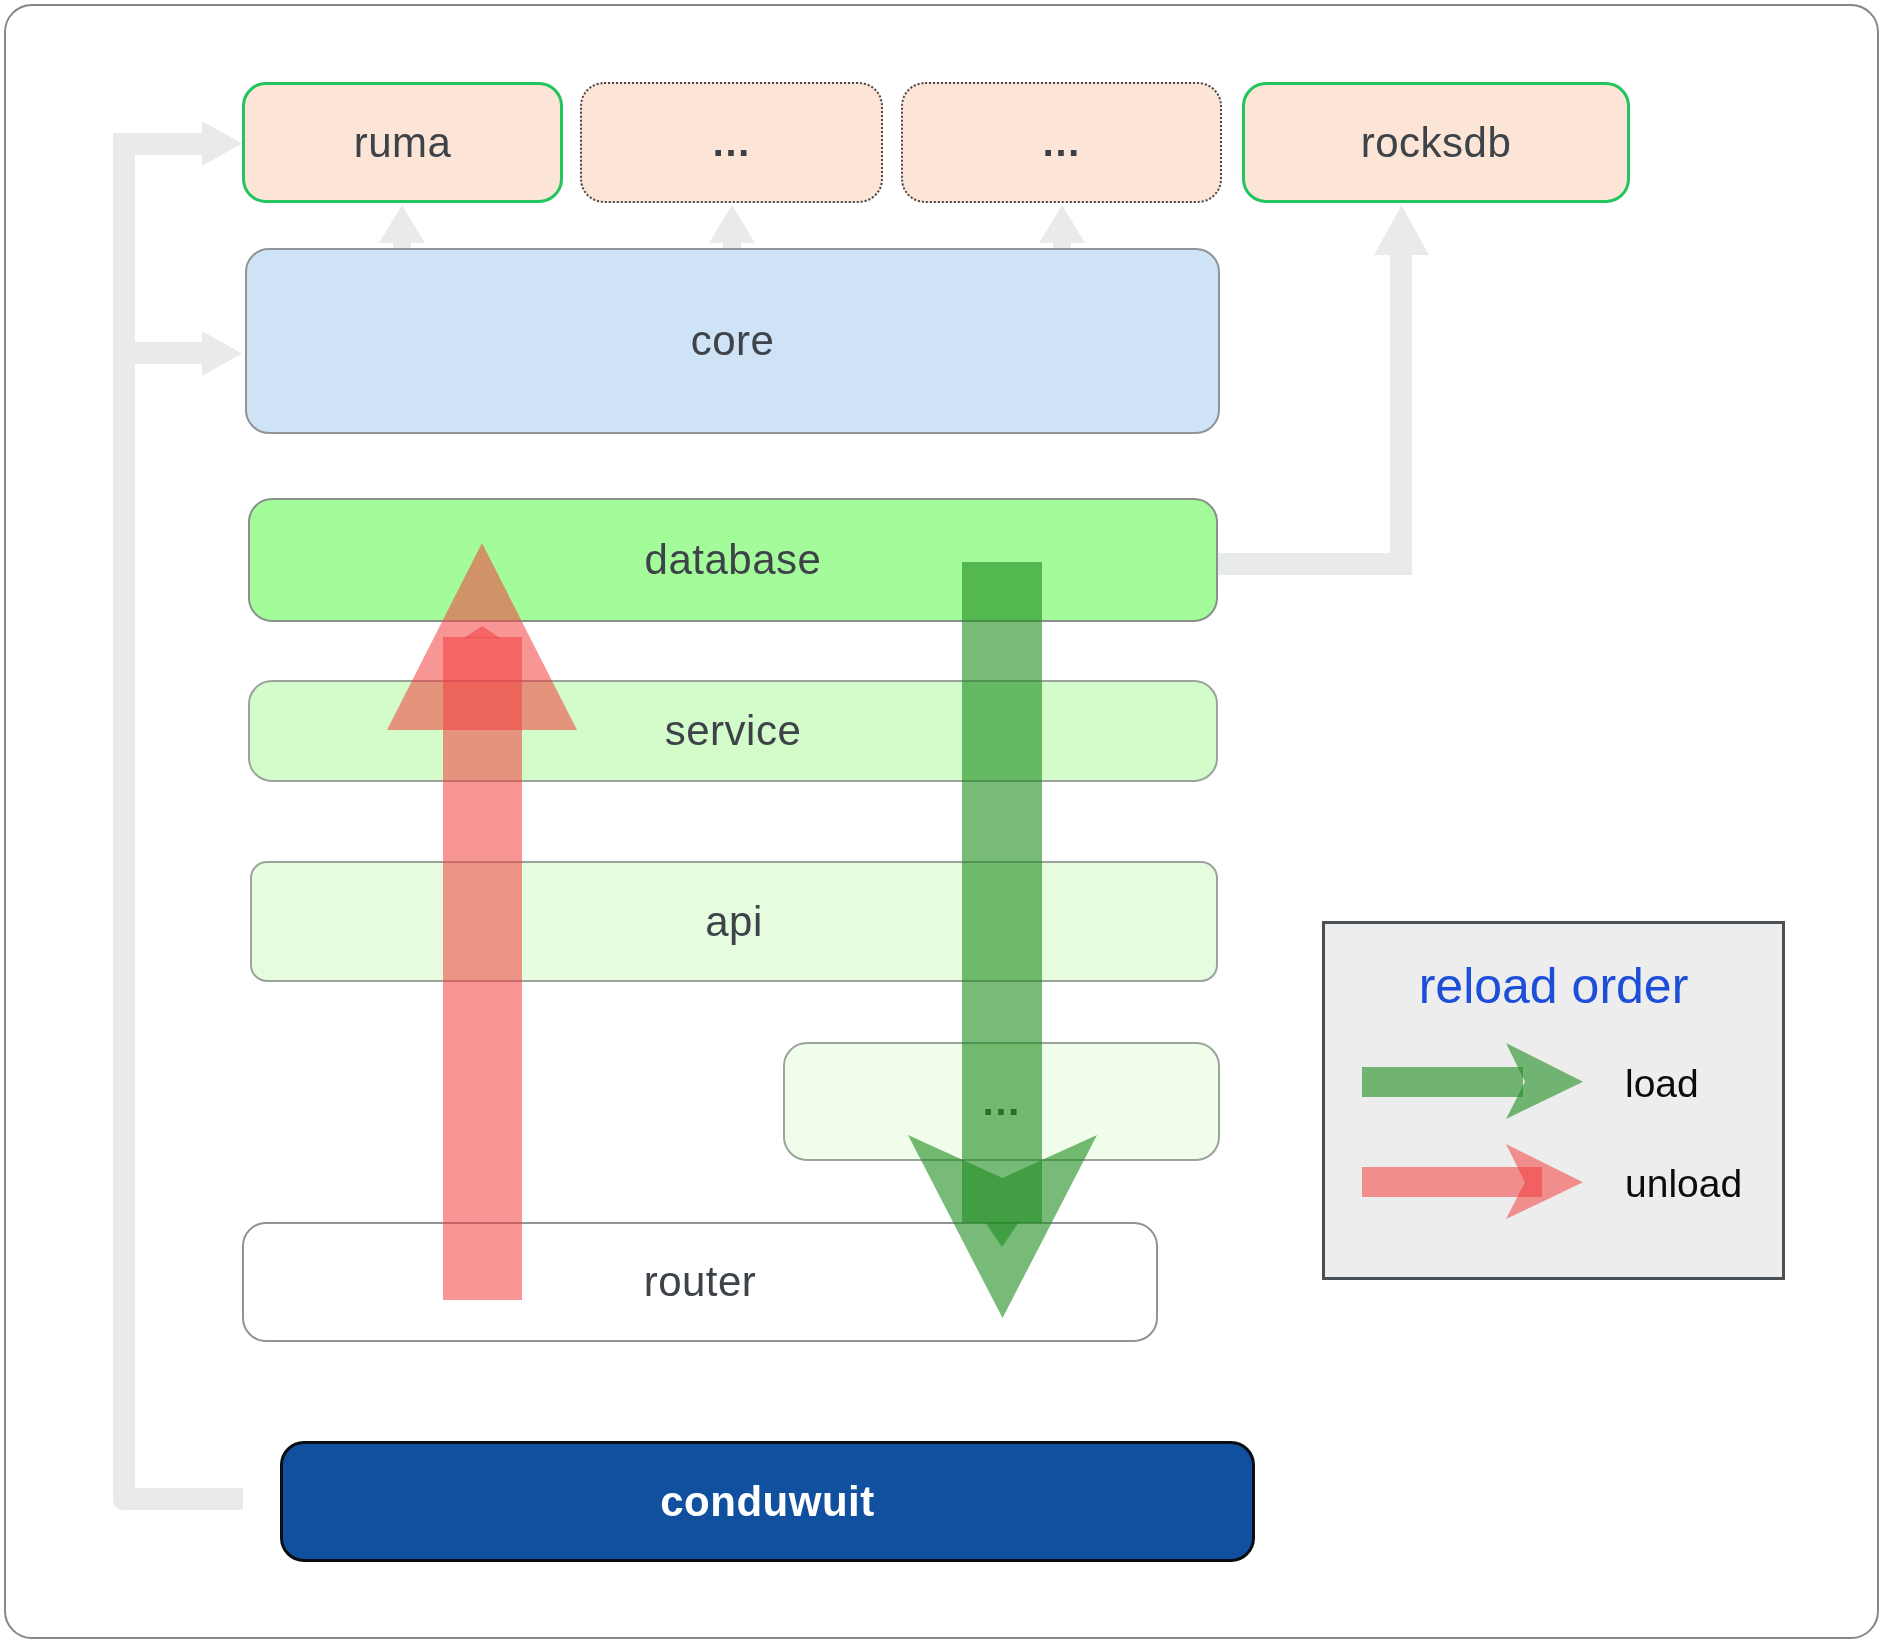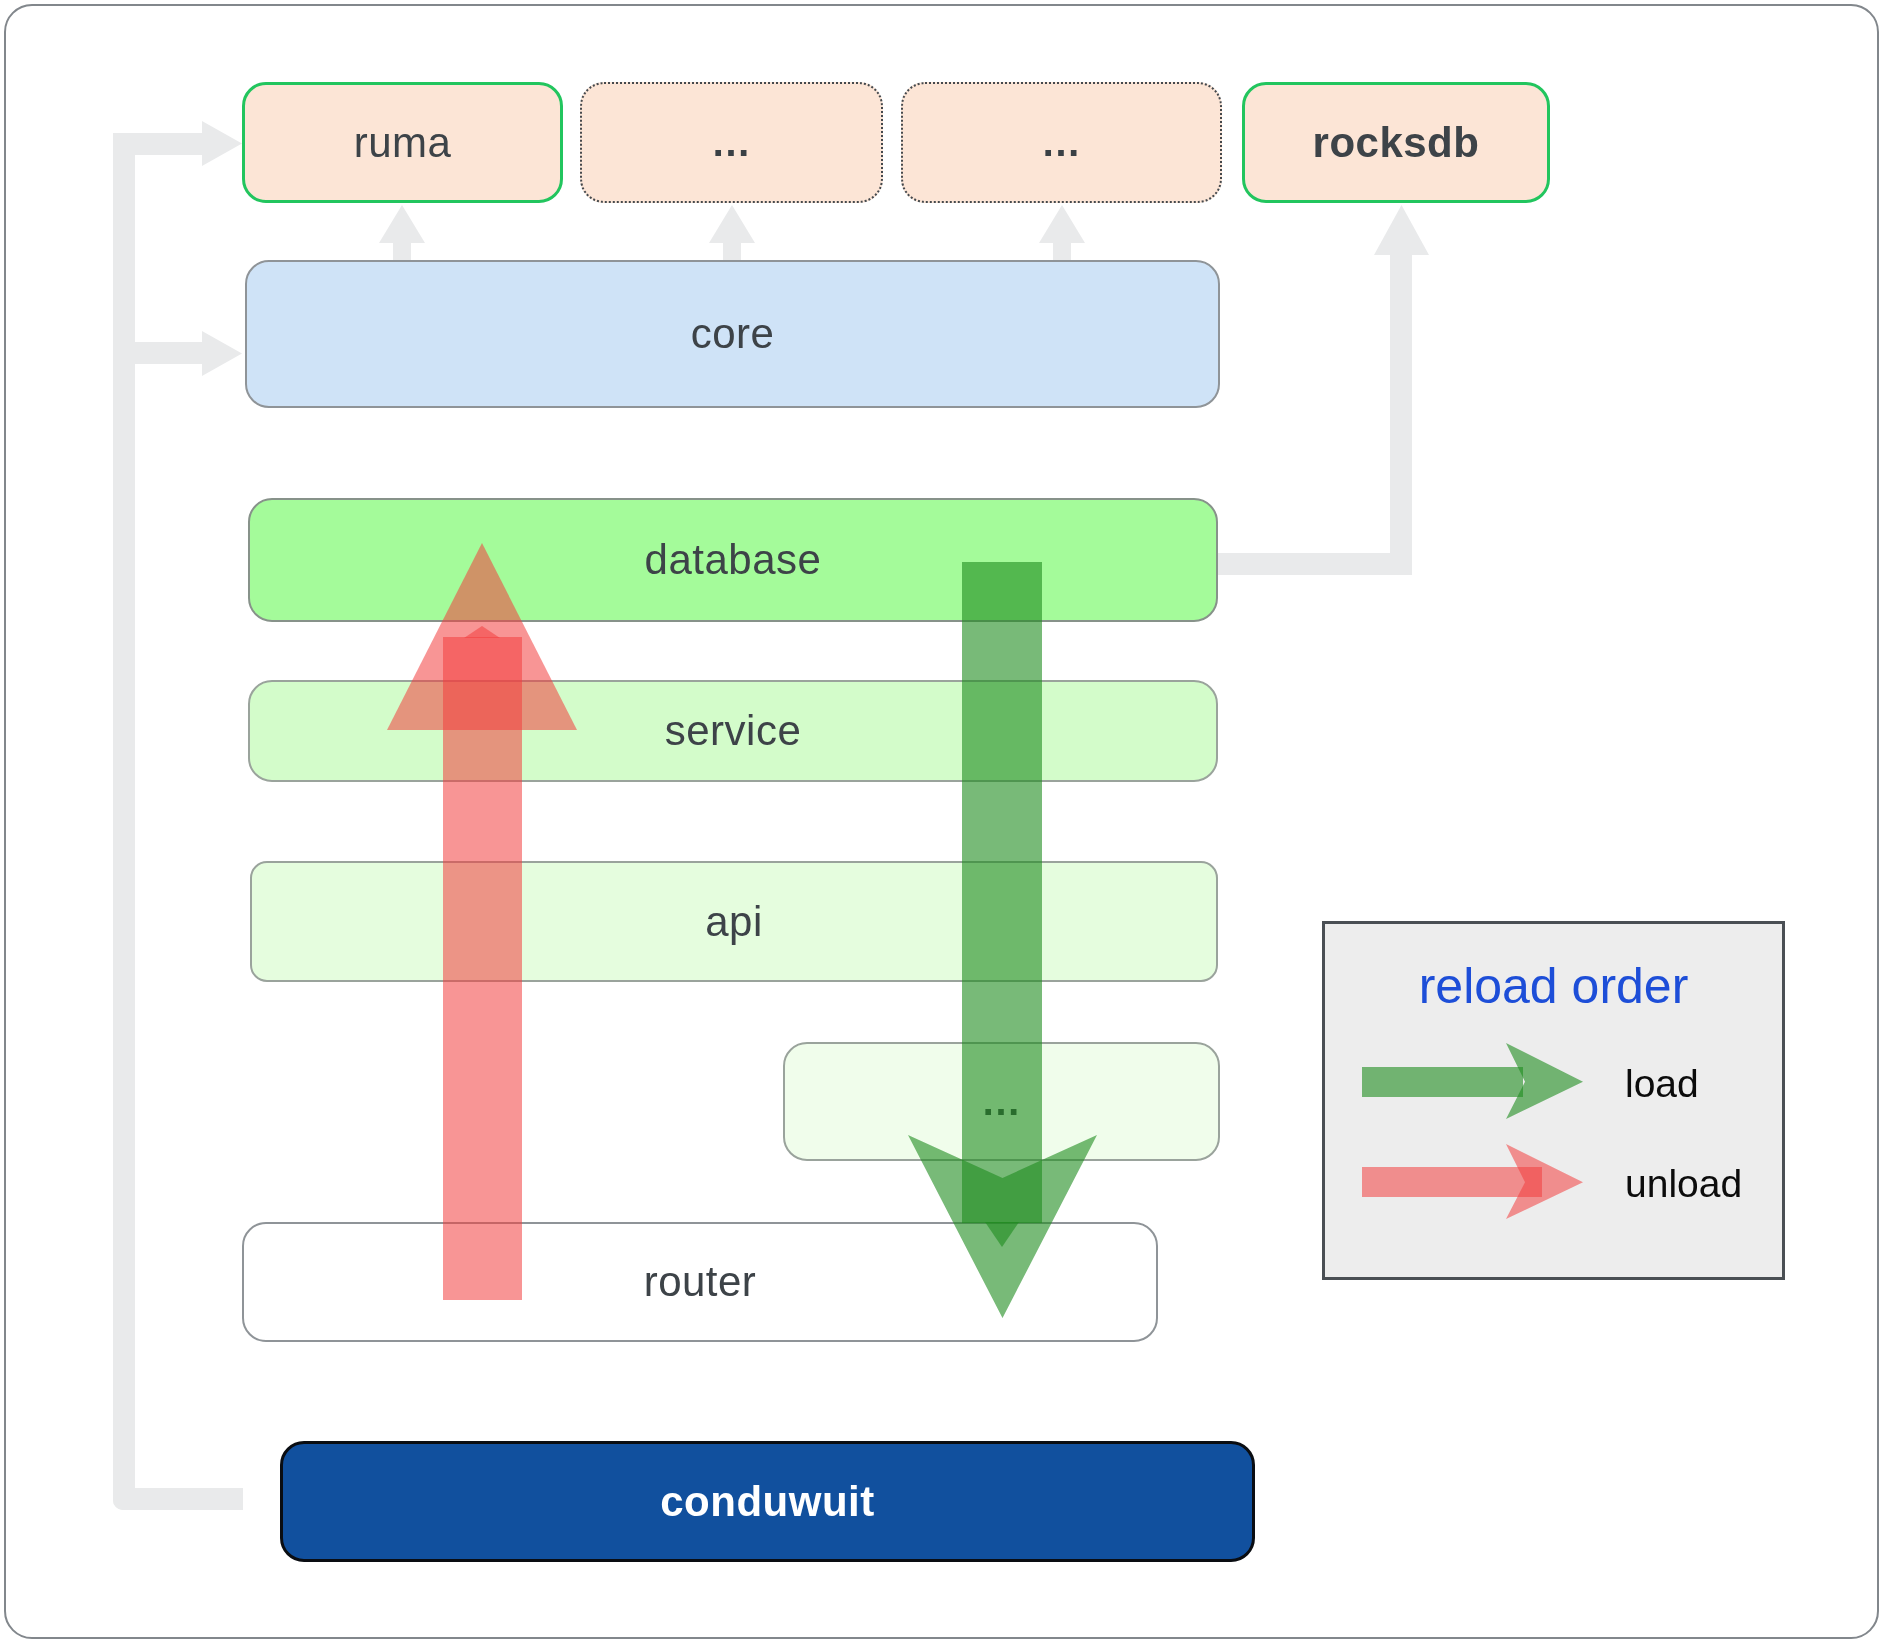--- a/index.html
+++ b/index.html
@@ -83,25 +83,25 @@
 
   <div class="box peach solid-dark" style="left:242px;top:82px;width:321px;height:121px;">
     <span>ruma</span>
   </div>
   <div class="box peach dotted" style="left:580px;top:82px;width:303px;height:121px;">
     <span class="ellipsis">…</span>
   </div>
   <div class="box peach dotted" style="left:901px;top:82px;width:321px;height:121px;">
     <span class="ellipsis">…</span>
   </div>
-  <div class="box peach solid-dark" style="left:1242px;top:82px;width:308px;height:121px;font-weight:bold;">
+  <div class="box peach solid-dark" style="left:1242px;top:82px;width:388px;height:121px;">
     <span>rocksdb</span>
   </div>
 
-  <div class="box blue" style="left:245px;top:260px;width:975px;height:148px;">
+  <div class="box blue" style="left:245px;top:248px;width:975px;height:186px;">
     <span>core</span>
   </div>
 
   <div class="box dbgreen" style="left:248px;top:498px;width:970px;height:124px;">
     <span>database</span>
   </div>
 
   <div class="box svgreen" style="left:248px;top:680px;width:970px;height:102px;">
     <span>service</span>
   </div>

